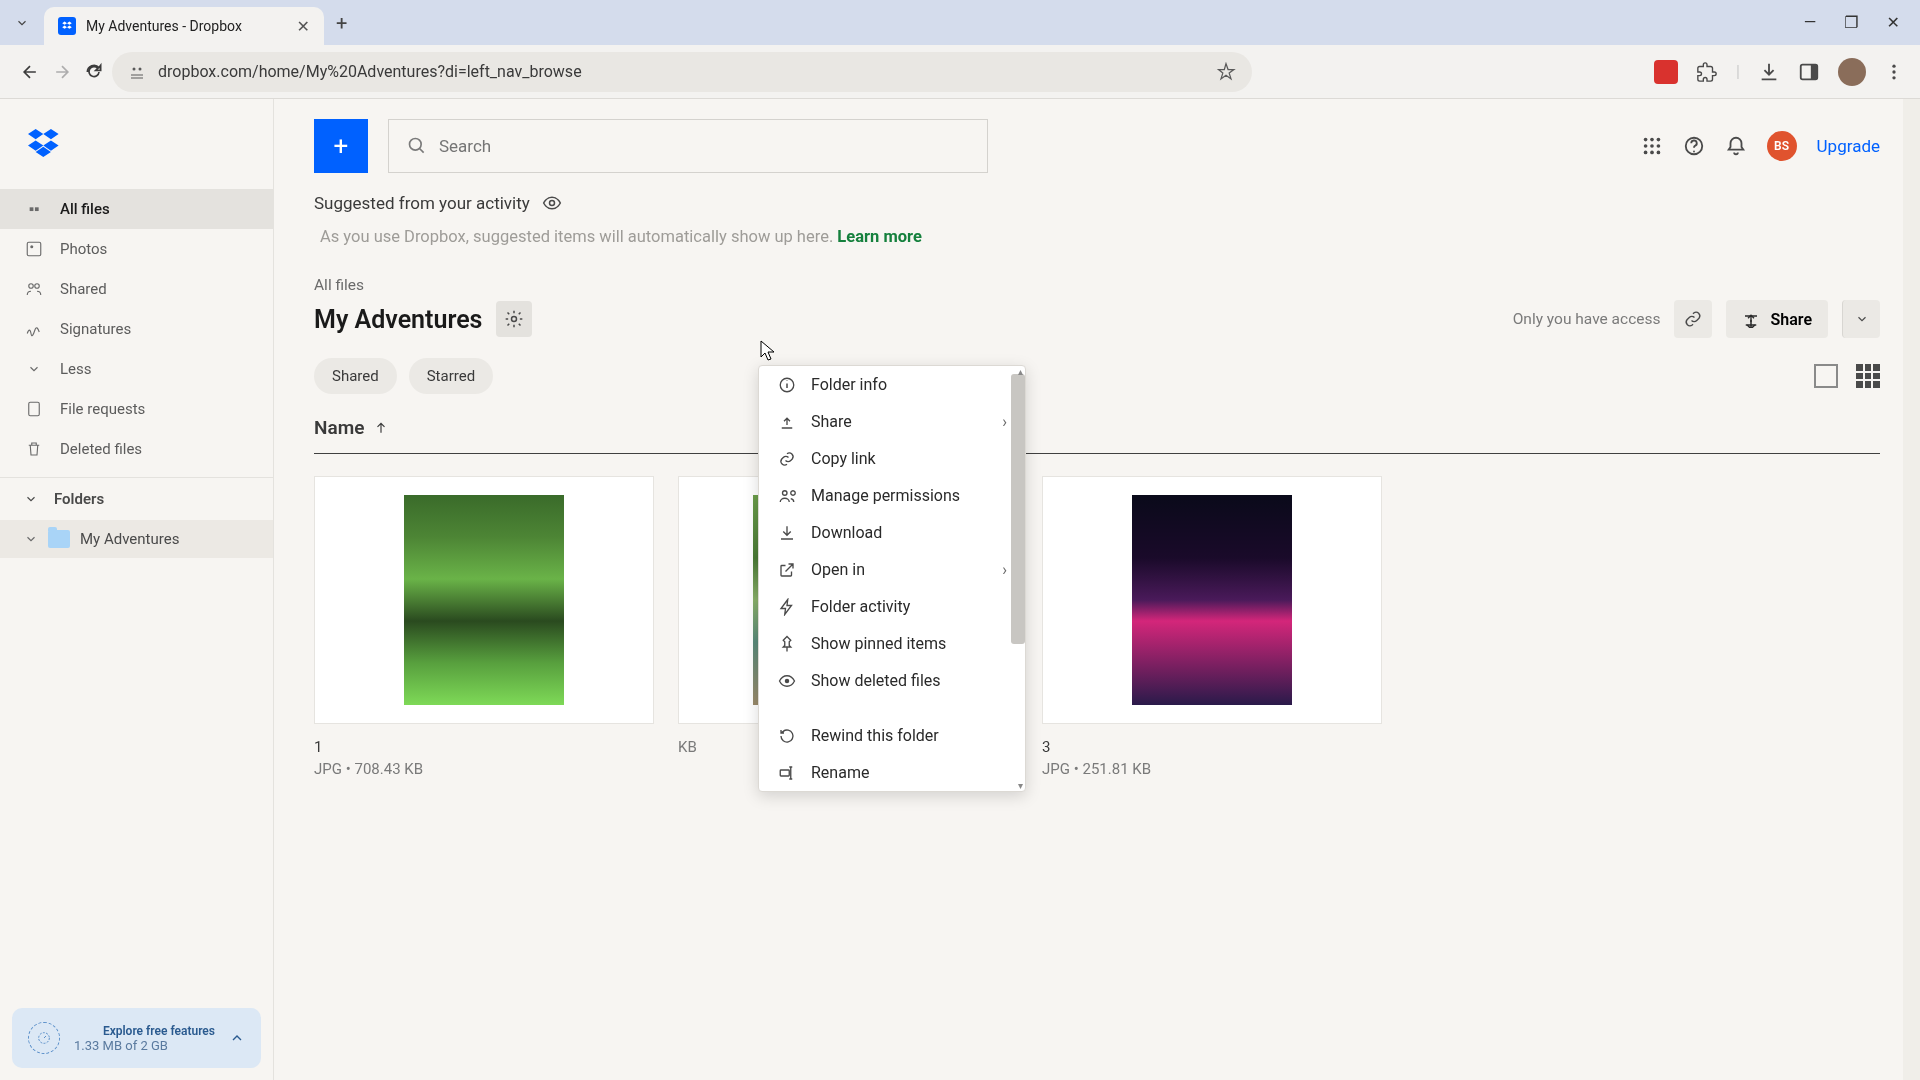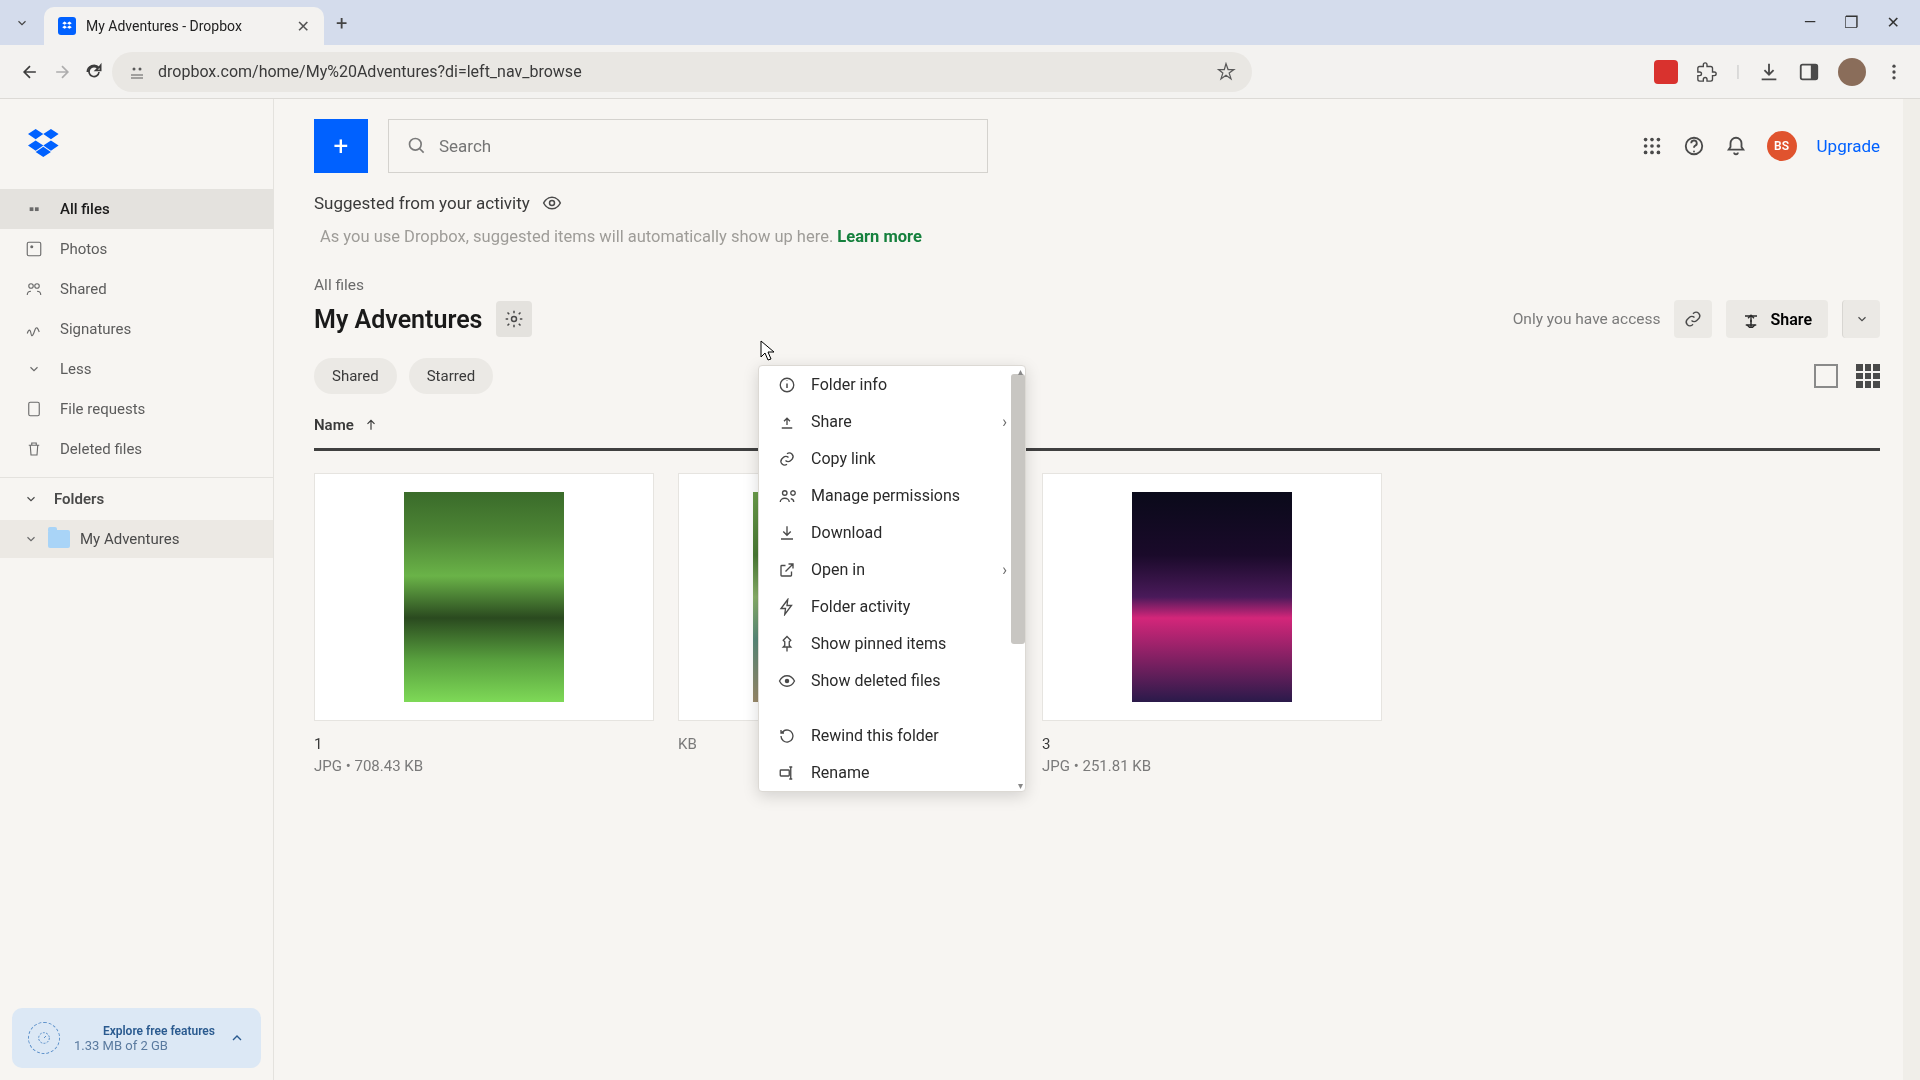--- a/index.html
+++ b/index.html
@@ -67,21 +67,21 @@
 .share-btn { height: 38px; background: #ebe9e5; display: flex; align-items: center; padding: 0 16px; gap: 10px; font-size: 16px; font-weight: 600; border-radius: 4px; }
 .share-drop { width: 38px; height: 38px; background: #ebe9e5; display: flex; align-items: center; justify-content: center; border-radius: 4px; border-left: 1px solid #d8d6d2; }
 
 .filter-row { display: flex; align-items: center; gap: 12px; margin-bottom: 22px; }
 .filter-pill { background: #ebe9e5; padding: 9px 18px; border-radius: 20px; font-size: 15px; color: #3a3a3a; }
 .view-toggles { margin-left: auto; display: flex; gap: 18px; }
 .view-toggle { width: 24px; height: 24px; border: 2px solid #8a8a8a; }
 .view-grid { display: grid; grid-template-columns: repeat(3,1fr); grid-template-rows: repeat(3,1fr); gap: 2px; border: none; }
 .view-grid span { background: #4a4a4a; }
 
-.col-header { display: flex; align-items: center; gap: 10px; font-size: 15px; font-weight: 600; color: #3a3a3a; padding-bottom: 14px; border-bottom: 3px solid #404040; margin-bottom: 22px; }
+.col-header { display: flex; align-items: center; gap: 10px; font-size: 19px; font-weight: 600; color: #3a3a3a; padding-bottom: 14px; border-bottom: 1px solid #404040; margin-bottom: 22px; }
 
 .file-grid { display: flex; gap: 24px; }
 .file-card { width: 340px; }
 .thumb { width: 100%; height: 248px; background: #fff; border: 1px solid #e6e4e0; display: flex; align-items: center; justify-content: center; overflow: hidden; }
 .thumb-img { width: 160px; height: 210px; }
 .thumb-img.t1 { background: linear-gradient(180deg, #3a6b2a 0%, #4d8535 20%, #6ab348 40%, #2a4a1f 60%, #58a03e 80%, #7ed957 100%); }
 .thumb-img.t2 { width: 190px; background: linear-gradient(180deg, #6b9d4a 0%, #4a7a35 30%, #8ab06a 50%, #5a8a7a 70%, #9a8a6a 100%); position: relative; }
 .thumb-img.t2::after { content: ""; position: absolute; bottom: 35px; left: 50%; transform: translateX(-50%); width: 24px; height: 44px; background: #2a3a7a; border-radius: 8px 8px 4px 4px; }
 .thumb-img.t3 { background: linear-gradient(180deg, #0a0a1a 0%, #1a0a2a 30%, #4a1a5a 50%, #d4267a 60%, #2a1a4a 100%); }
 .file-name { font-size: 15px; color: #3a3a3a; margin-top: 14px; }

